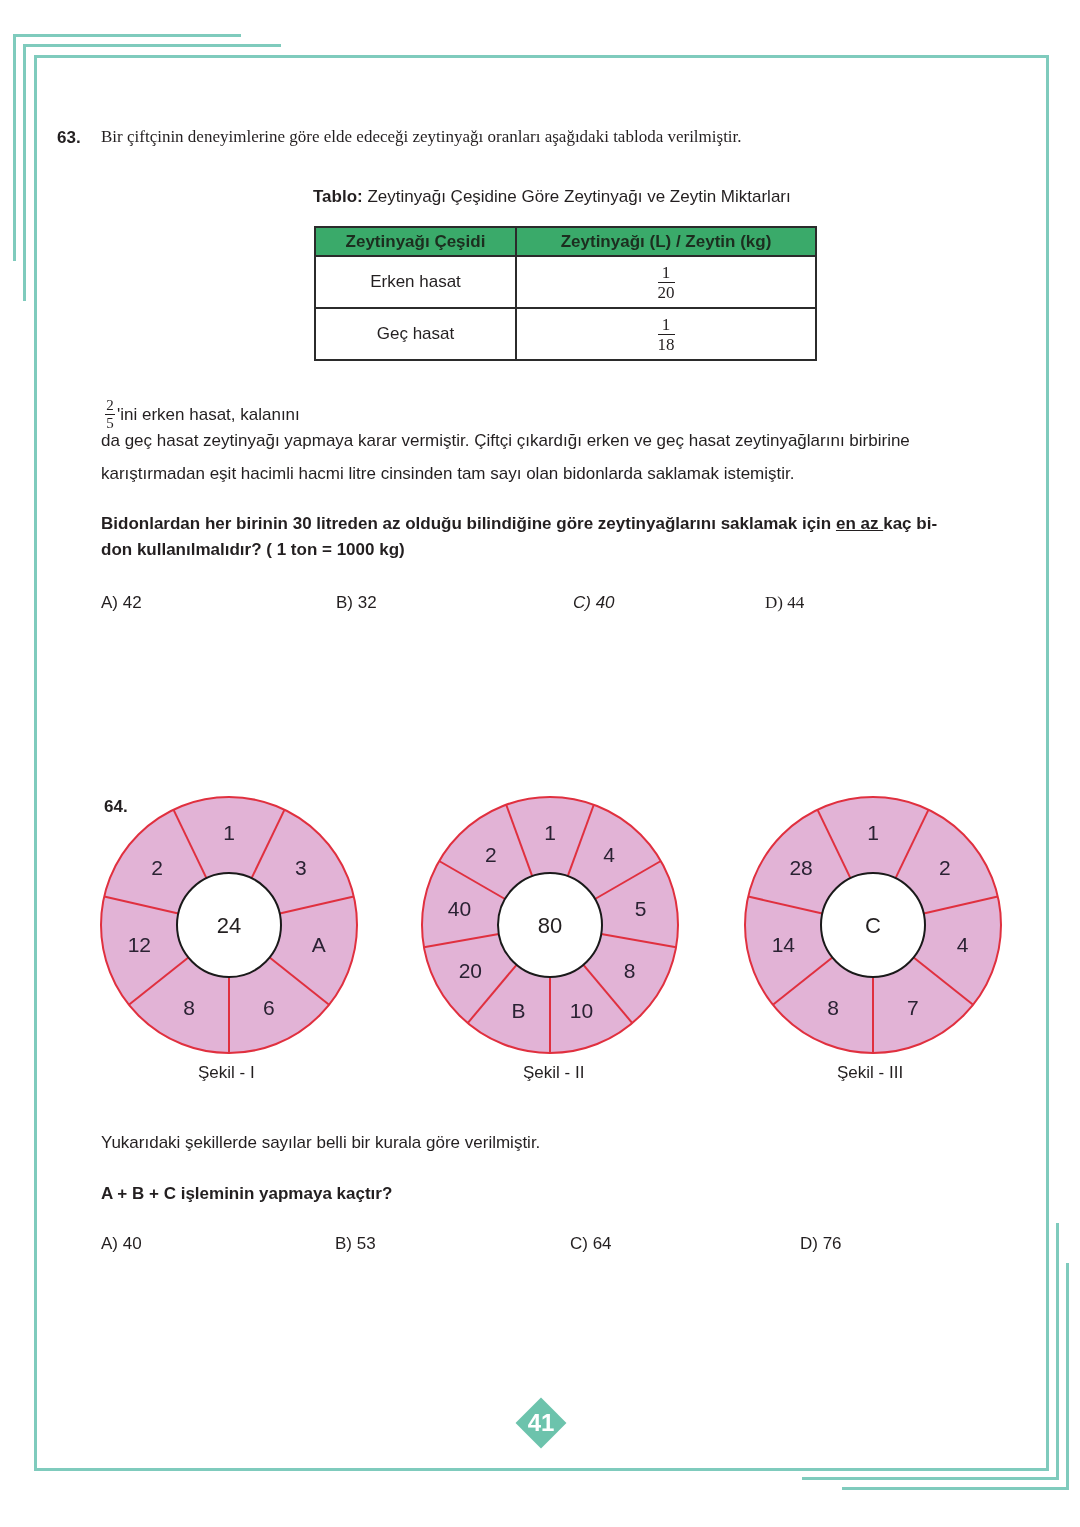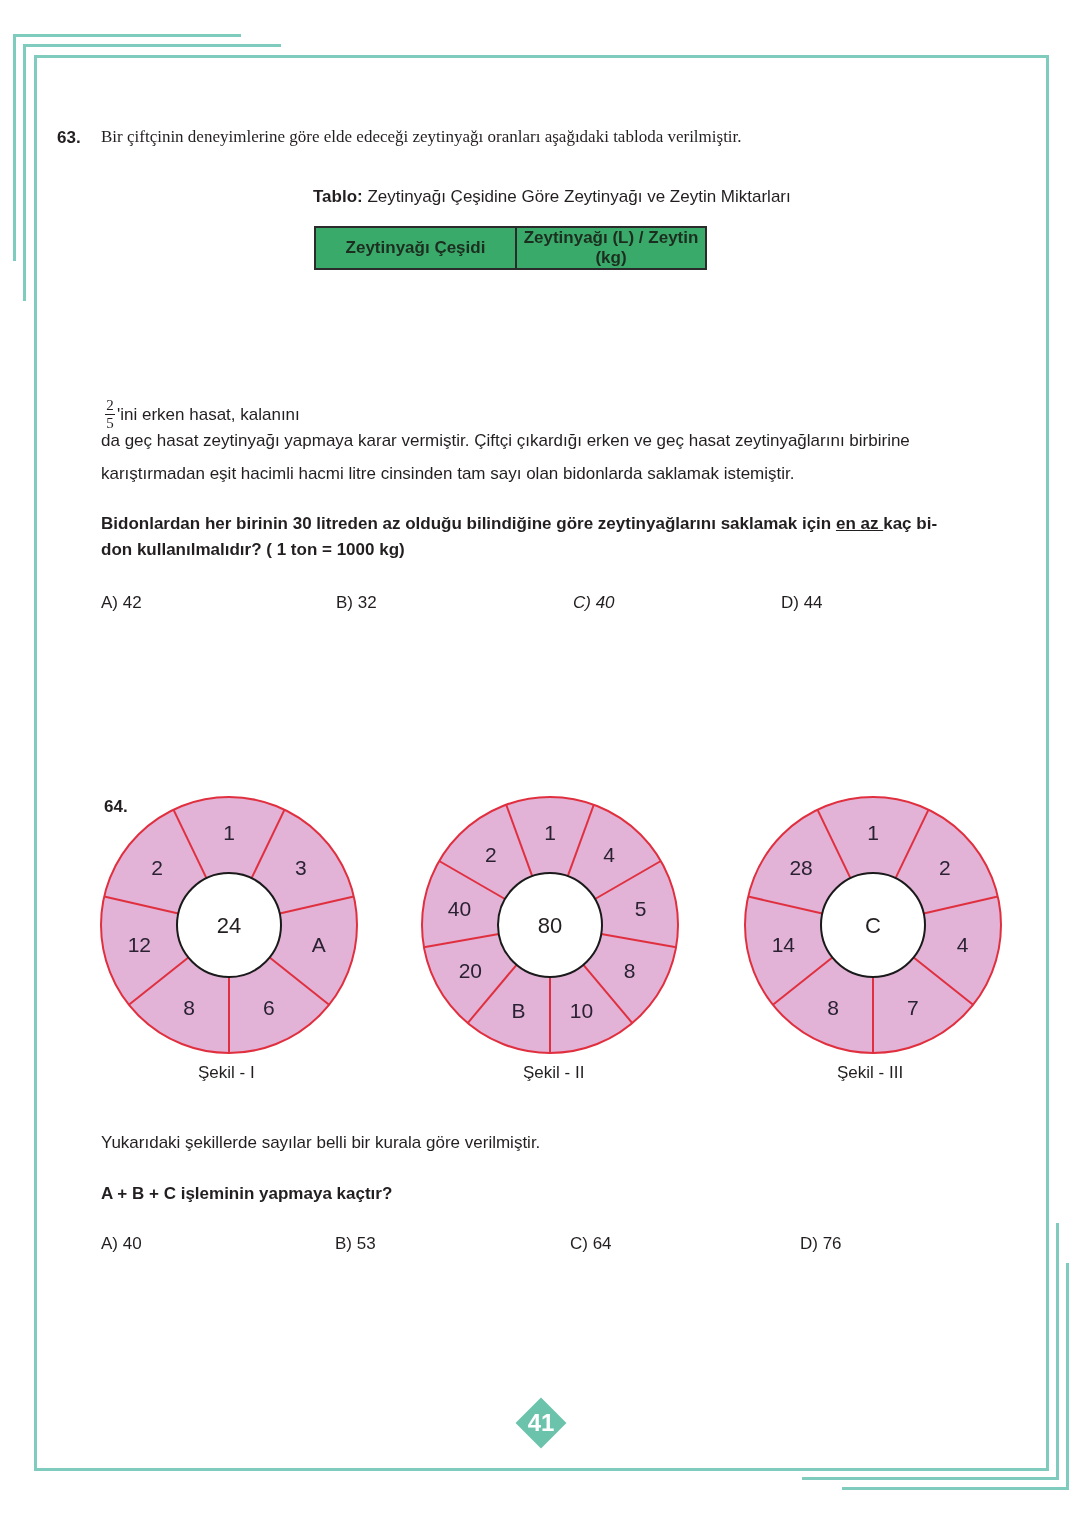--- a/index.html
+++ b/index.html
@@ -4,21 +4,21 @@
 <style>
   html, body { margin: 0; padding: 0; background: #ffffff; }
   body { width: 1080px; height: 1527px; position: relative; overflow: hidden;
          font-family: "Liberation Sans", sans-serif; color: #231f20; }
   .ln { position: absolute; background: #7fcbbd; }
   .abs { position: absolute; }
   .qnum { font-weight: bold; font-size: 17px; }
   .txt { font-size: 17px; line-height: 17px; white-space: nowrap; }
   .bold { font-weight: bold; }
   .caption { font-size: 17px; }
-  table.oil { position: absolute; left: 314px; top: 226px; width: 393px;
+  table.oil { position: absolute; left: 314px; top: 226px; width: 503px;
               border-collapse: collapse; font-size: 17px; }
   table.oil th { background: #3aaa6a; color: #1c2e1f; font-weight: bold; height: 27px;
                  border: 2px solid #2b2b2b; padding: 0; font-size: 17px; }
   table.oil td { border: 2px solid #2b2b2b; text-align: center; height: 50px; padding: 0; }
   .frac { display: inline-flex; flex-direction: column; align-items: center;
           font-family: "Liberation Serif", serif; font-size: 17px; line-height: 17px; }
   .frac .bar { width: 100%; border-top: 1px solid #231f20; margin: 1px 0; min-width: 10px; }
   .frac.small { font-size: 15px; line-height: 15px; vertical-align: middle; }
   .u { text-decoration: underline; }
   .choices { position: absolute; left: 101px; width: 900px; font-size: 17px; }
@@ -51,20 +51,40 @@
 <div class="abs txt" style="left:313px;top:188px;">
   <span class="bold">Tablo:</span><span> Zeytinyağı Çeşidine Göre Zeytinyağı ve Zeytin Miktarları</span>
 </div>
 
 <table class="oil">
   <tbody>
       <tr>
     <th style="width:199px;">Zeytinyağı Çeşidi</th>
     <th>Zeytinyağı (L) / Zeytin (kg)</th>
   </tr>
+  <tr>
+    <td>Erken hasat</td>
+    <td>
+      <span class="frac">
+        <span>1</span>
+        <span class="bar"></span>
+        <span>20</span>
+      </span>
+    </td>
+  </tr>
+  <tr>
+    <td>Geç hasat</td>
+    <td>
+      <span class="frac">
+        <span>1</span>
+        <span class="bar"></span>
+        <span>18</span>
+      </span>
+    </td>
+  </tr>
 </tbody>
   </table>
 
 <div class="abs txt" style="left:101px;top:399px;">
   <span class="frac small" style="margin:0 2px 0 4px; position:relative; top:-1px;">
     <span>2</span>
     <span class="bar"></span>
     <span>5</span>
   </span><span>'ini erken hasat, kalanını</span>
 </div>
@@ -73,21 +93,21 @@
 
 <div class="abs txt bold" style="left:101px;top:515px;">
   <span>Bidonlardan her birinin 30 litreden az olduğu bilindiğine göre zeytinyağlarını saklamak için </span><span class="u">en az </span><span>kaç bi-</span>
 </div>
 <div class="abs txt bold" style="left:101px;top:541px;">don kullanılmalıdır? ( 1 ton = 1000 kg)</div>
 
 <div class="choices" style="top:593px;">
   <span style="left:0px;">A) 42</span>
   <span style="left:235px;">B) 32</span>
   <span style="left:472px;font-style:italic;">C) 40</span>
-  <span style="left:680px;">D) 44</span>
+  <span style="left:664px;font-family:Liberation Serif, serif;">D) 44</span>
 </div>
 
 <div class="abs qnum" style="left:73px;top:797px;margin-left:31px;">64.</div>
 
 <svg id="wheels" class="abs" style="left:0;top:780px;" width="1080" height="320">
     <g>
       <circle cx="229" cy="145" r="128" fill="#e2b3d6" stroke="#e0303f" stroke-width="2"></circle>
       <line x1="229" y1="197" x2="229.00000000000003" y2="273" stroke="#e0303f" stroke-width="2"></line>
       <line x1="188.34476291166243" y1="177.42146969665413" x2="128.9255702440921" y2="224.80669463791781" stroke="#e0303f" stroke-width="2"></line>
       <line x1="178.30374856654518" y1="133.42891143427167" x2="104.20922724072658" y2="116.51732045359178" stroke="#e0303f" stroke-width="2"></line>

